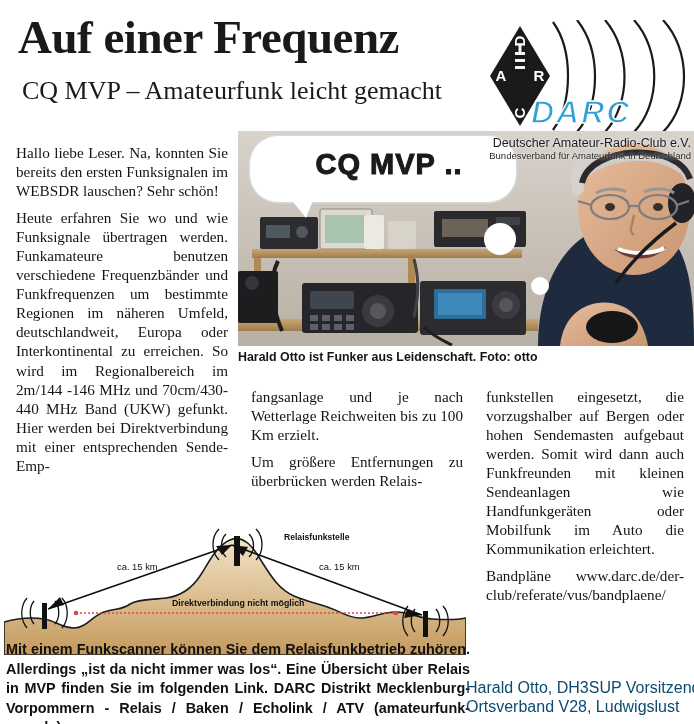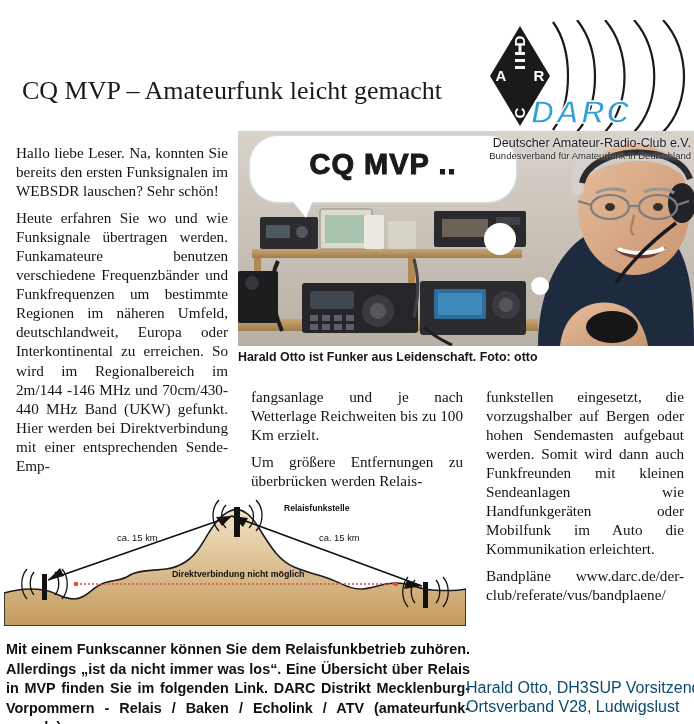--- a/index.html
+++ b/index.html
@@ -134,20 +134,21 @@
   .speech-text {
     position: absolute;
     left: 0; top: 12px;
     width: 266px;
     text-align: center;
     font-family: "Liberation Sans", sans-serif;
     font-weight: bold;
     font-size: 29px;
     letter-spacing: 1px;
     color: #1a1a1a;
+    padding-left: 6px;
     -webkit-text-stroke: 1px #1a1a1a;
   }
   .photo-darc-sub1 {
     position: absolute;
     right: 3px; top: 5px;
     font-family: "Liberation Sans", sans-serif;
     font-size: 12.5px;
     font-weight: 500;
     color: #1c1c1c;
     text-shadow: 0 0 3px rgba(255,255,255,.9);
@@ -172,21 +173,21 @@
     font-size: 12.4px;
     color: #151515;
     white-space: nowrap;
   }
   .caption b { font-weight: bold; }
   .caption span.credit { font-weight: bold; }
 
   
   .diagram {
     position: absolute;
-    left: 4px; top: 489px;
+    left: 4px; top: 518px;
     width: 462px; height: 137px;
     background: #ec4899;
   }
 
   
   .bottom-text {
     position: absolute;
     left: 6px; top: 640px;
     width: 464px;
     font-family: "Liberation Sans", sans-serif;
@@ -206,20 +207,21 @@
     font-size: 16px;
     line-height: 19px;
     color: #0c4a6e;
   }
   .signature p { margin: 0; white-space: nowrap; }
 </style>
 </head>
 <body>
 
 <div class="masthead">
+  <div class="headline">Auf einer Frequenz</div>
   <div class="subhead">CQ MVP – Amateurfunk leicht gemacht</div>
 </div>
 
 <div class="darc-logo">
   <svg class="darc-waves" viewBox="0 0 207 112">
 
     <g fill="none" stroke="#1a1a1a" stroke-width="2.2">
       <path d="M66 2 C 86 30, 86 82, 66 110"></path>
       <path d="M90 0 C 114 30, 114 84, 90 112"></path>
       <path d="M118 0 C 144 30, 144 84, 118 112"></path>

